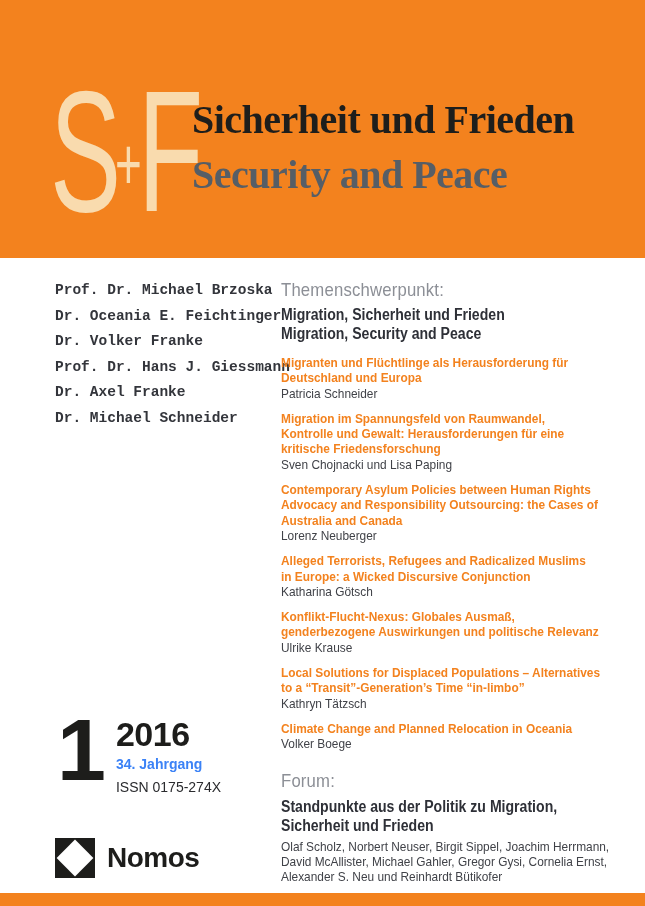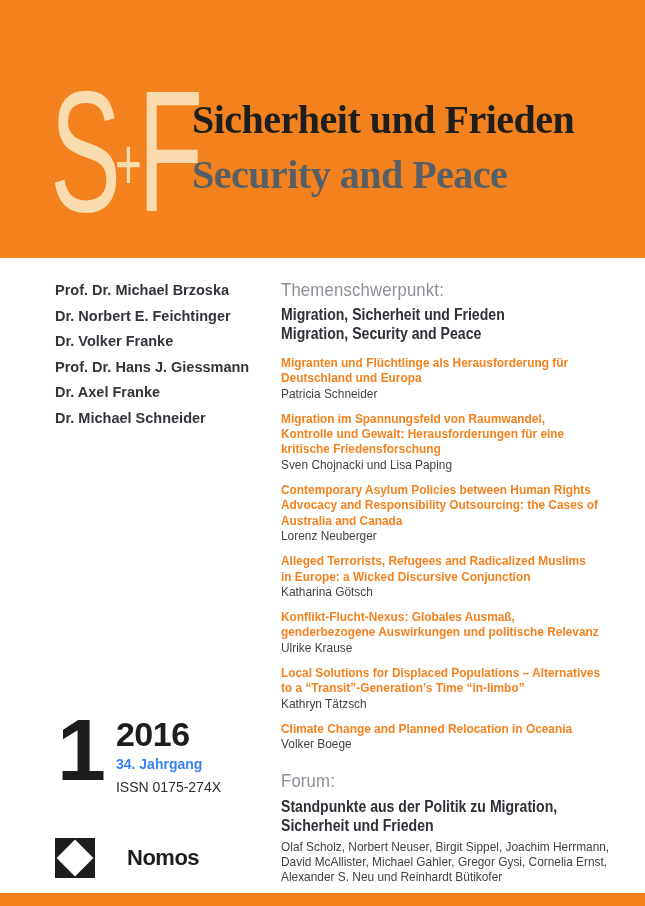--- a/index.html
+++ b/index.html
@@ -42,21 +42,21 @@
   }
 
   
   .editors { position:absolute; left:55px; top:283px; width:215px; }
   .editors-heading {
     color:var(--gray-heading,#8c8f96); font-weight:bold; font-size:13.5px;
     line-height:15px; margin-bottom:11px;
   }
   .editor-name {
     color:#33353b; font-weight:bold; font-size:14.5px;
-    line-height:15px; margin-bottom:10.5px; white-space:nowrap;
+    line-height:15px; margin-bottom:10.5px; white-space:nowrap;font-family:Liberation Mono, monospace;
   }
 
   
   .toc {
     position:absolute; left:281px; top:278px; width:400px;
     transform:scaleX(0.88); transform-origin:0 0;
   }
   .sec-heading {
     font-size:19px; color:var(--gray-heading,#8c8f96); line-height:23px;
     margin-bottom:4px; letter-spacing:0.2px;
@@ -97,21 +97,21 @@
   
   .publisher { position:absolute; left:55px; top:838px; display:flex; align-items:center; }
   .nomos-mark {
     width:40px; height:40px; background:#1d1d1b; position:relative; flex:none;
   }
   .nomos-mark .diamond {
     position:absolute; left:7px; top:7px; width:26px; height:26px;
     background:#ffffff; transform:rotate(45deg);
   }
   .publisher-name {
-    font-size:22px; font-weight:bold; color:#1d1d1b; margin-left:32px;
+    font-size:28px; font-weight:bold; color:#1d1d1b; margin-left:12px;
     letter-spacing:-0.5px;
   }
 
   
   .footer {
     position:absolute; left:0; bottom:0; width:645px; height:13px;
     background:var(--accent,#f3821e);
   }
 </style>
 </head>
@@ -124,21 +124,21 @@
     <span class="logo-letter">F</span>
   </div>
   <div class="titles">
     <div class="title-de">Sicherheit und Frieden</div>
     <div class="title-en">Security and Peace</div>
   </div>
 </div>
 
 <div class="editors">
   <div class="editor-name">Prof. Dr. Michael Brzoska</div>
-  <div class="editor-name">Dr. Norbert E. Feichtinger</div>
+  <div class="editor-name">Dr. Oceania E. Feichtinger</div>
   <div class="editor-name">Dr. Volker Franke</div>
   <div class="editor-name">Prof. Dr. Hans J. Giessmann</div>
   <div class="editor-name">Dr. Axel Franke</div>
   <div class="editor-name">Dr. Michael Schneider</div>
 </div>
 
 <div class="toc">
   <div class="sec-heading">Themenschwerpunkt:</div>
   <div class="sec-title">Migration, Sicherheit und Frieden</div>
   <div class="sec-title">Migration, Security and Peace</div>

